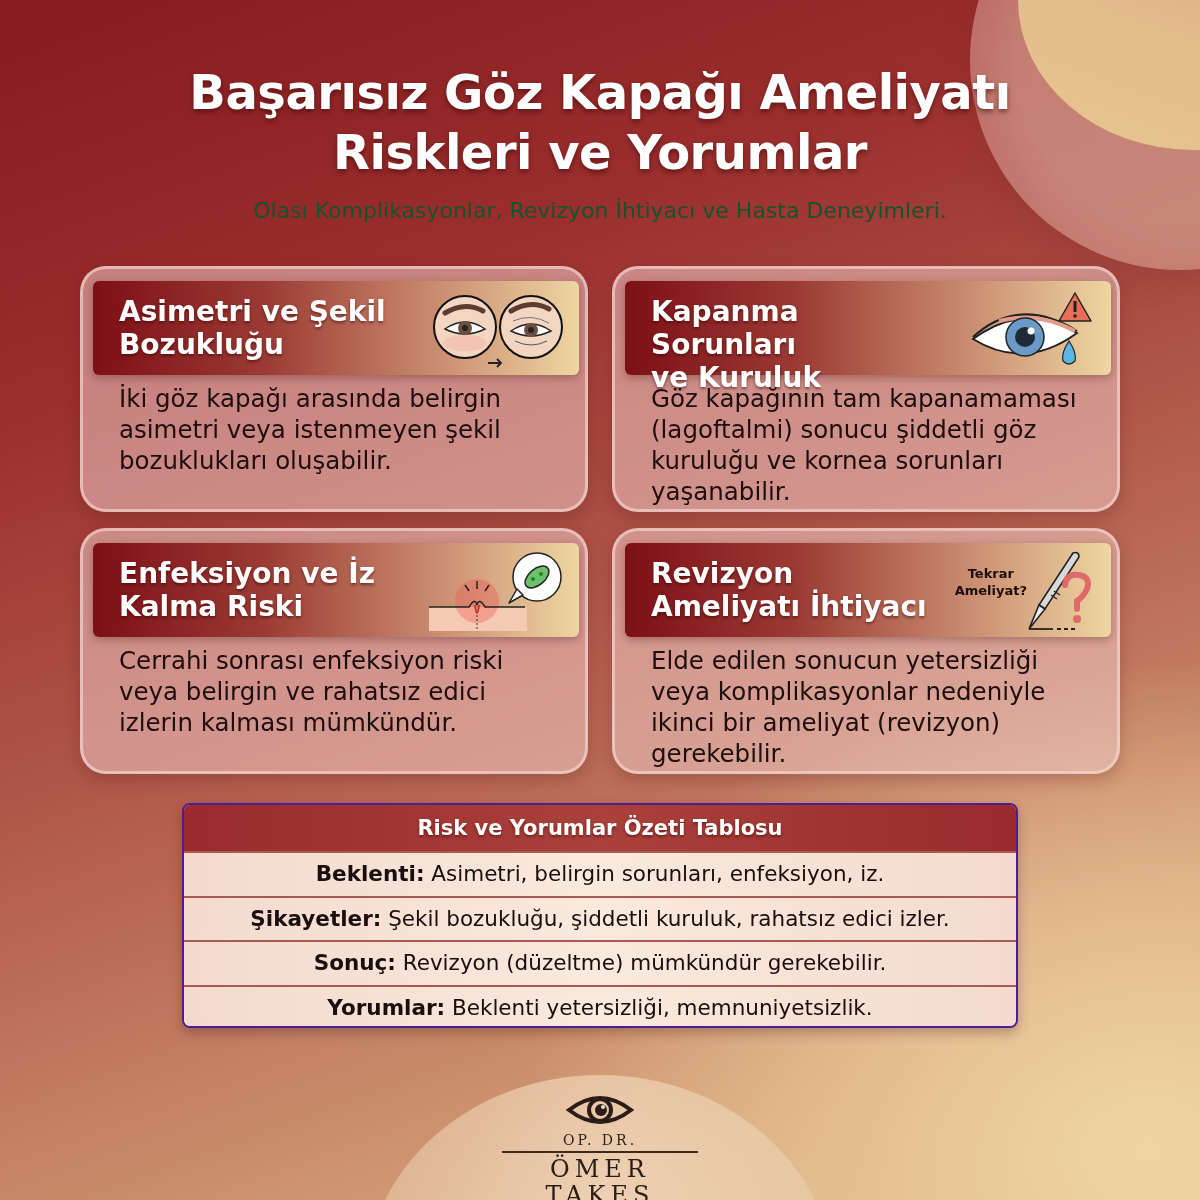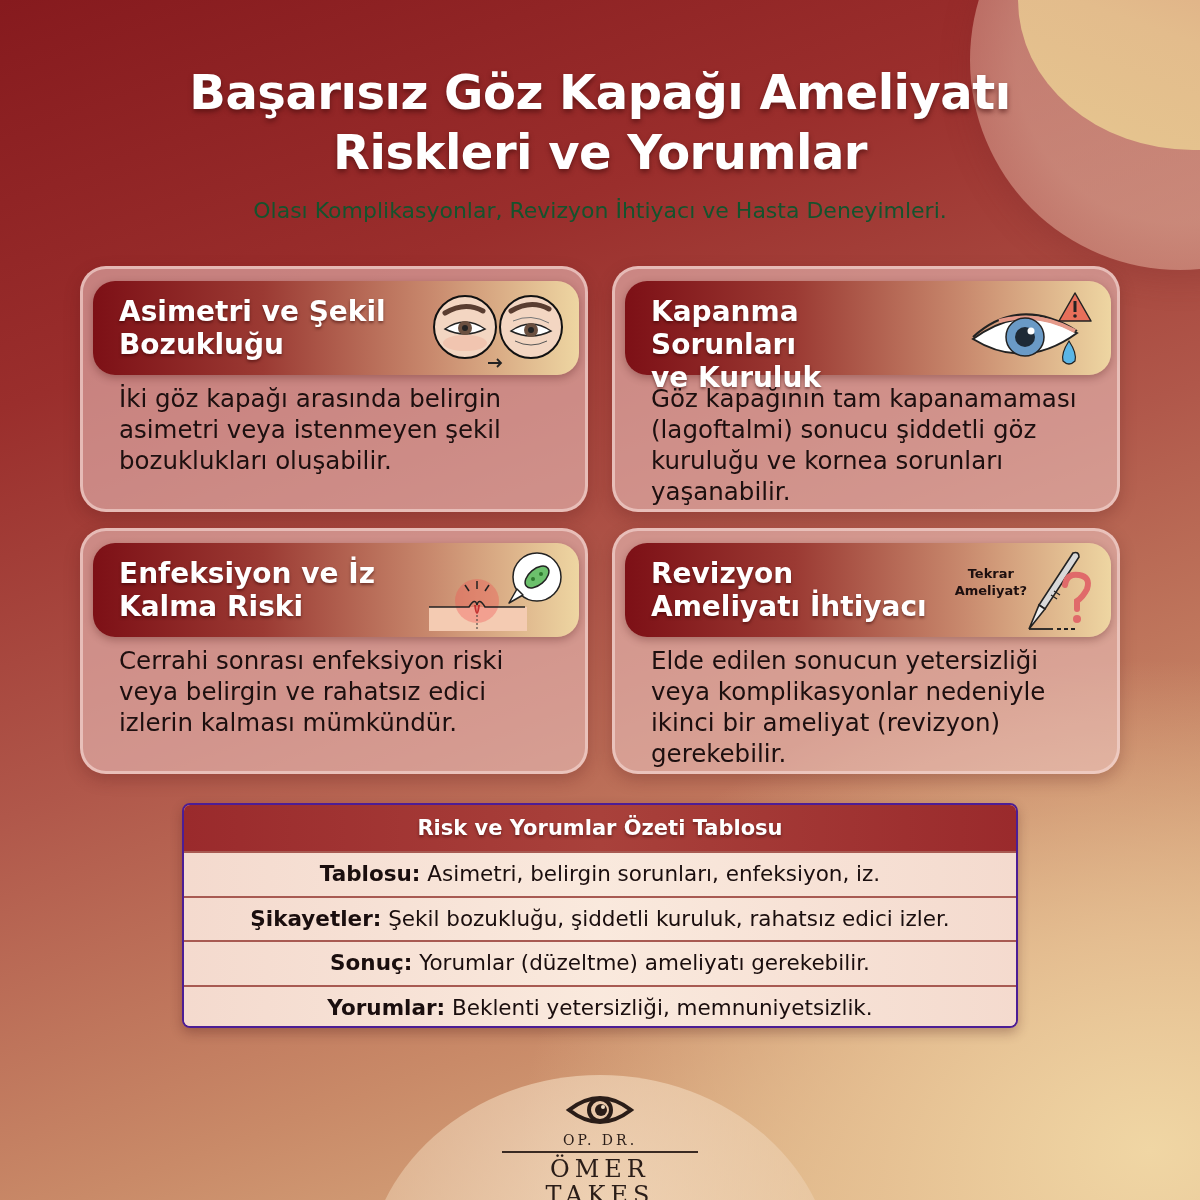--- a/index.html
+++ b/index.html
@@ -34,21 +34,21 @@
     position: absolute; left: 0; top: 198px; width: 1200px; text-align: center;
     color: #14532d; font-size: 22px;
   }
   .card {
     position: absolute; width: 508px; height: 246px; border-radius: 26px;
     background: rgba(238,200,196,0.55);
     border: 3px solid rgba(245,215,210,0.65);
     box-shadow: 0 6px 16px rgba(80,20,20,0.25);
   }
   .card-head {
-    position: absolute; left: 10px; top: 12px; width: 486px; height: 94px; border-radius: 22px;
+    position: absolute; left: 10px; top: 12px; width: 486px; height: 94px; border-radius: 6px;
     background: linear-gradient(90deg, #7d1016 0%, #9b3a33 35%, #c98a6e 70%, #eed6a2 100%);
     box-shadow: 0 3px 8px rgba(60,10,10,0.3);
   }
   .card-title {
     position: absolute; left: 26px; top: 14px; width: 300px;
     color: #fff; font-weight: bold; font-size: 28px; line-height: 33px;
     text-shadow: 0 2px 3px rgba(50,0,0,0.5);
   }
   .card-icon { position: absolute; right: 12px; top: 6px; width: 140px; height: 82px; }
   .card-body {
@@ -188,27 +188,27 @@
       <path d="M44 38 Q46 26 58 28 Q70 30 66 42 Q62 50 56 54 L56 62" fill="none" stroke="#e06a6a" stroke-width="6" stroke-linecap="round"></path>
       <circle cx="56" cy="72" r="4" fill="#e06a6a"></circle>
     </svg>
   </div>
   <div class="card-body" style="width:440px;">Elde edilen sonucun yetersizliği veya komplikasyonlar nedeniyle ikinci bir ameliyat (revizyon) gerekebilir.</div>
 </div>
 
 <div class="table">
   <div class="table-head">Risk ve Yorumlar Özeti Tablosu</div>
   <div class="table-row">
-    <span class="lbl">Tablosu:</span><span> Asimetri, belirgin sorunları, enfeksiyon, iz.</span>
+    <span class="lbl">Beklenti:</span><span> Asimetri, belirgin sorunları, enfeksiyon, iz.</span>
   </div>
   <div class="table-row">
     <span class="lbl">Şikayetler:</span><span> Şekil bozukluğu, şiddetli kuruluk, rahatsız edici izler.</span>
   </div>
   <div class="table-row">
-    <span class="lbl">Sonuç:</span><span> Yorumlar (düzeltme) ameliyatı gerekebilir.</span>
+    <span class="lbl">Sonuç:</span><span> Revizyon (düzeltme) mümkündür gerekebilir.</span>
   </div>
   <div class="table-row">
     <span class="lbl">Yorumlar:</span><span> Beklenti yetersizliği, memnuniyetsizlik.</span>
   </div>
 </div>
 
 <div class="logo">
   <svg class="logo-eye" viewBox="0 0 70 40">
     <path d="M4 20 Q35 -4 66 20 Q35 44 4 20Z" fill="none" stroke="#2a1d18" stroke-width="4"></path>
     <circle cx="35" cy="20" r="11" fill="none" stroke="#2a1d18" stroke-width="4"></circle>

